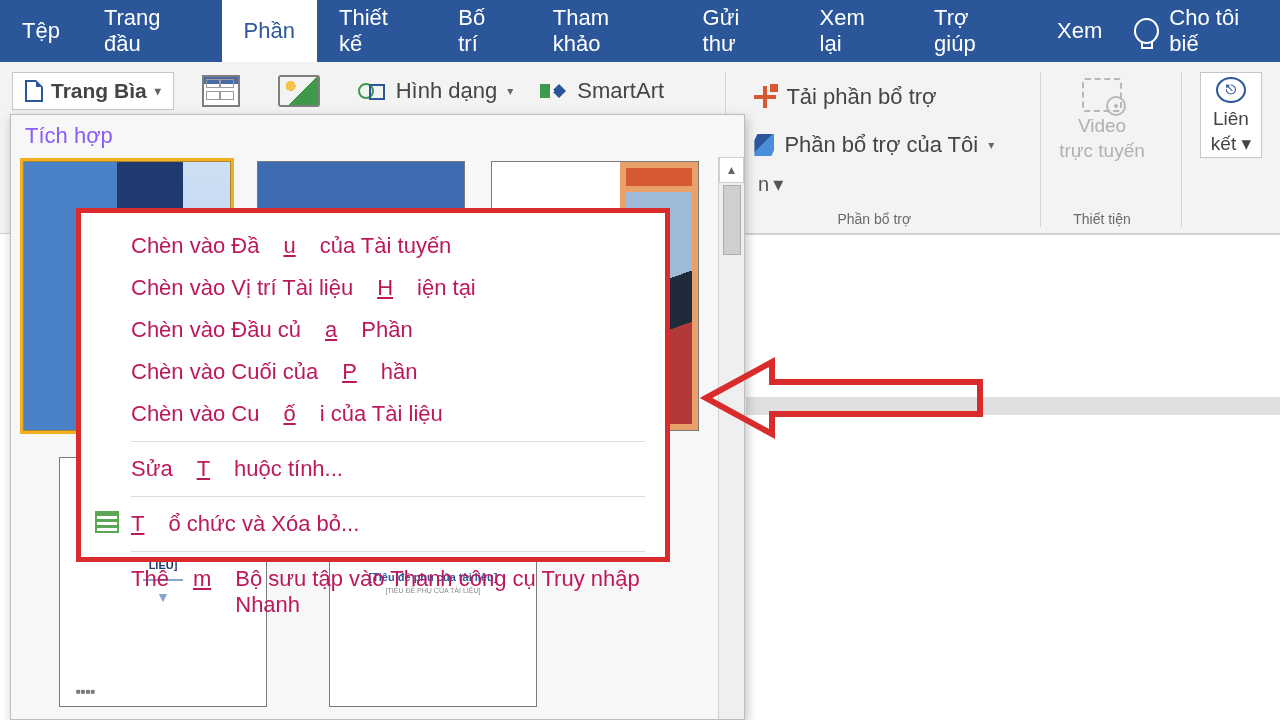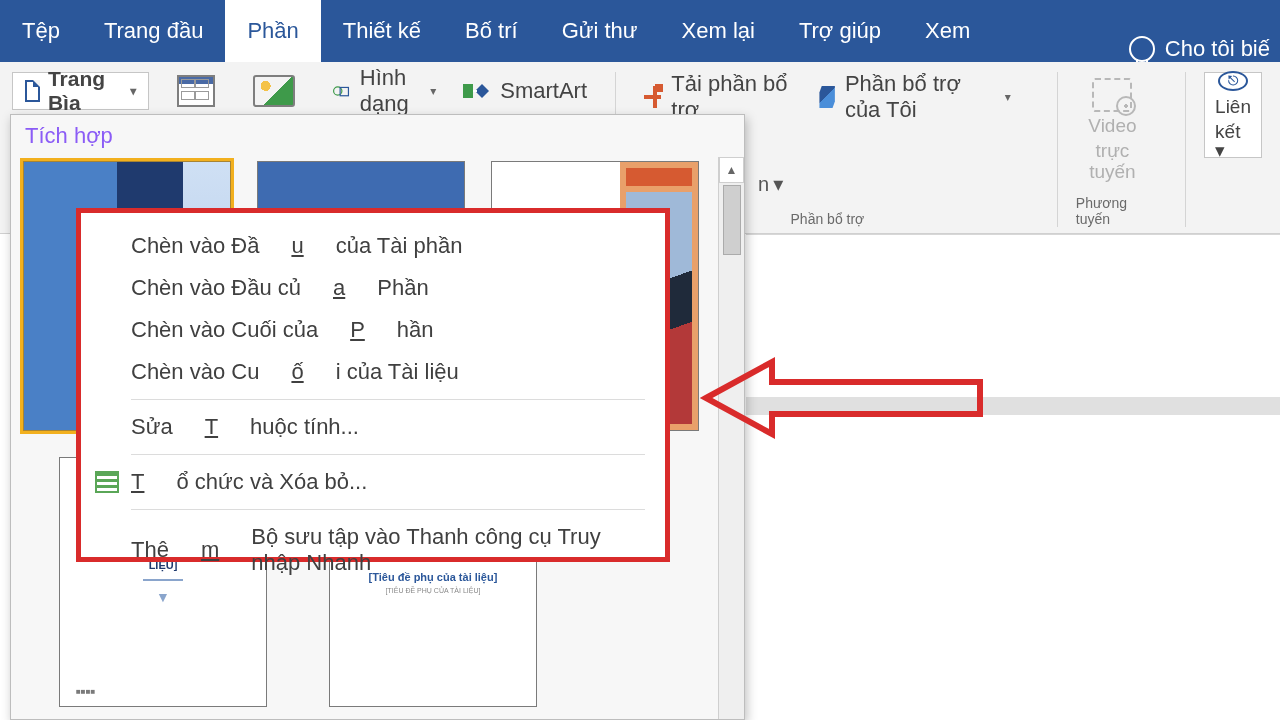--- a/index.html
+++ b/index.html
@@ -2,21 +2,21 @@
 <html><head>
 <meta charset="utf-8">
 <style>
   * { box-sizing: border-box; margin: 0; padding: 0; font-family: "Segoe UI", Tahoma, sans-serif; }
   body { width: 1280px; height: 720px; background: #fff; overflow: hidden; position: relative; }
 
   
   .tabs { display: flex; align-items: stretch; height: 62px; background: #2b579a; color: #fff; }
   .tab { display: flex; align-items: center; padding: 0 22px; font-size: 22px; cursor: pointer; }
   .tab.active { background: #fff; color: #2b579a; }
-  .tabs .tell { display: flex; align-items: flex-end; gap: 10px; margin-left: auto; padding: 0 10px; font-size: 22px; }
+  .tabs .tell { display: flex; align-items: center; gap: 10px; margin-left: auto; padding: 0 10px; font-size: 22px; }
   .bulb { display:inline-block; width:26px; height:26px; border:2px solid #fff; border-radius:50%; position:relative; }
   .bulb::after{content:"";position:absolute;left:50%;bottom:-7px;transform:translateX(-50%);width:8px;height:6px;border:2px solid #fff;border-top:none;}
 
   
   .ribbon { height: 172px; background: #f3f3f3; border-bottom:1px solid #d0d0d0; display:flex; align-items:flex-start; padding:10px 12px 0 12px; gap:18px; position:relative; }
   .dropbtn { display:flex; align-items:center; gap:8px; height:38px; padding:0 12px; background:#fff; border:1px solid #c6c6c6; font-size:21px; color:#444; cursor:pointer;font-weight:bold;}
   .dropbtn .dd{ font-size:12px; color:#666;}
   .page-ico{width:18px;height:22px;border:2px solid #2b579a;position:relative;display:inline-block;}
   .page-ico::after{content:"";position:absolute;top:-2px;right:-2px;width:0;height:0;border-left:7px solid #2b579a;border-top:7px solid #f3f3f3;}
 
@@ -26,21 +26,21 @@
   .tbl-ico{width:38px;height:32px;border:2px solid #7e7e7e;background:linear-gradient(#4a6aa5,#4a6aa5) top/100% 7px no-repeat,#fff;padding:2px;display:flex;flex-wrap:wrap;}
   .tbl-ico span{width:14px;height:9px;border:1px solid #9a9a9a;}
   .tbl-ico{align-self:center;}
 
   .pic-ico{width:42px;height:32px;border:2px solid #7e7e7e;border-radius:3px;background:radial-gradient(circle at 28% 32%, #f4c247 0 5px, transparent 5px), linear-gradient(135deg,transparent 55%,#3e9a4a 55%);display:inline-block;}
 
   .shapes-ico svg{width:28px;height:24px;}
   .smart-ico svg{width:28px;height:22px;}
 
   .group{display:flex;flex-direction:column;align-items:center;justify-content:space-between;border-left:1px solid #d4d4d4;padding:0 18px;height:155px;}
-  .group-inner{display:flex;gap:10px;align-items:flex-start;padding-top:6px;}
+  .group-inner{display:flex;flex-direction:column;gap:10px;align-items:flex-start;padding-top:6px;}
   .group-label{font-size:14px;color:#6a6a6a;}
 
   .addin-grid{width:22px;height:22px;display:inline-block;position:relative;}
   .addin-grid::before,.addin-grid::after{content:"";position:absolute;background:#d65a31;}
   .addin-grid::before{left:9px;top:0;width:4px;height:100%;}
   .addin-grid::after{top:9px;left:0;height:4px;width:100%;}
   .addin-grid .plus{position:absolute;width:8px;height:8px;background:#d65a31;right:-2px;top:-2px;}
   .myaddin-ico{width:20px;height:22px;display:inline-block;background:linear-gradient(135deg,#2b579a 45%,#4a8ed9 45%);clip-path:polygon(15% 0,100% 0,100% 70%,85% 100%,0 100%,0 30%);}
 
   .video-ico{width:40px;height:34px;border:2px dashed #b8b8b8;border-radius:3px;position:relative;display:inline-block;}
@@ -83,41 +83,42 @@
   .c5 .sub{font-size:11px;font-weight:bold;}
   .c5 .mini{font-size:7px;color:#888;margin-top:4px;}
   .c6{display:flex;flex-direction:column;}
   .c6 .top{flex:0 0 55%;background:radial-gradient(ellipse at 40% 65%, #6d93cf, #1f3060);display:flex;align-items:center;justify-content:center;}
   .c6 .top .sub{color:#fff;font-size:11px;font-weight:bold;}
   .c6 .bot{flex:1;padding:10px 14px;}
   .c6 .bot .mini{font-size:7px;color:#888;line-height:1.3;}
 
   
   .ctx{position:absolute;left:76px;top:208px;width:594px;height:354px;background:#fff;border:5px solid #d92b2b;z-index:50;padding:12px 6px 4px 6px;}
-  .ctx-item{display:flex;align-items:center;gap:32px;font-size:22px;color:#404040;padding:8px 12px 8px 44px;position:relative;cursor:pointer;}
+  .ctx-item{display:flex;gap:24px;font-size:22px;color:#be185d;padding:8px 12px 8px 44px;position:relative;cursor:pointer;}
   .ctx-item .ul{text-decoration:underline;}
   .ctx-item .ico{position:absolute;left:8px;width:24px;height:22px;border:2px solid #5aa657;background:repeating-linear-gradient(#5aa657,#5aa657 3px,#fff 3px,#fff 6px);}
   .ctx-sep{height:1px;background:#dcdcdc;margin:6px 14px 6px 44px;}
 
   
   .ann{position:absolute;left:706px;top:362px;pointer-events:none;}
   .ann svg{overflow:visible;}
 
   .docarea{position:absolute;top:234px;left:746px;right:0;bottom:0;background:#fff;border-top:1px solid #d7d7d7;}
   .docarea .gray{position:absolute;top:162px;left:0;right:0;height:18px;background:#e0e0e0;}
 </style>
 </head>
 <body>
 
 <div class="tabs">
   <div class="tab">Tệp</div>
   <div class="tab">Trang đầu</div>
   <div class="tab active">Phần</div>
   <div class="tab">Thiết kế</div>
   <div class="tab">Bố trí</div>
+  <div class="tab">Tham khảo</div>
   <div class="tab">Gửi thư</div>
   <div class="tab">Xem lại</div>
   <div class="tab">Trợ giúp</div>
   <div class="tab">Xem</div>
   <div class="tell">
     <span class="bulb"></span>
     <span>Cho tôi biế</span>
   </div>
 </div>
 
@@ -184,21 +185,21 @@
   </div>
 
   <div class="group">
     <div class="group-inner video-grp" style="align-items:flex-start;">
       <div style="display:flex;flex-direction:column;align-items:center;gap:4px;">
         <span class="video-ico"></span>
         <span>Video</span>
         <span>trực tuyến</span>
       </div>
     </div>
-    <div class="group-label">Phương tuyến</div>
+    <div class="group-label">Thiết tiện</div>
   </div>
 
   <div class="group" style="border-right:none;padding-right:6px;">
     <div class="link-btn">
       <span class="link-ico">⎋</span>
       <span class="lbl">Liên</span>
       <span class="lbl"><span>kết</span> <span class="dd">▾</span></span>
     </div>
   </div>
 </div>
@@ -246,21 +247,26 @@
       <div class="arrow">▲</div>
       <div class="thumb"></div>
     </div>
   </div>
 </div>
 
 <div class="ctx">
   <div class="ctx-item">
       <span>Chèn vào Đầ</span>
       <span class="ul">u</span>
-      <span> của Tài phần</span>
+      <span> của Tài tuyến</span>
+    </div>
+  <div class="ctx-item">
+      <span>Chèn vào Vị trí Tài liệu </span>
+      <span class="ul">H</span>
+      <span>iện tại</span>
     </div>
   <div class="ctx-item">
       <span>Chèn vào Đầu củ</span>
       <span class="ul">a</span>
       <span> Phần</span>
     </div>
   <div class="ctx-item">
       <span>Chèn vào Cuối của </span>
       <span class="ul">P</span>
       <span>hần</span>

